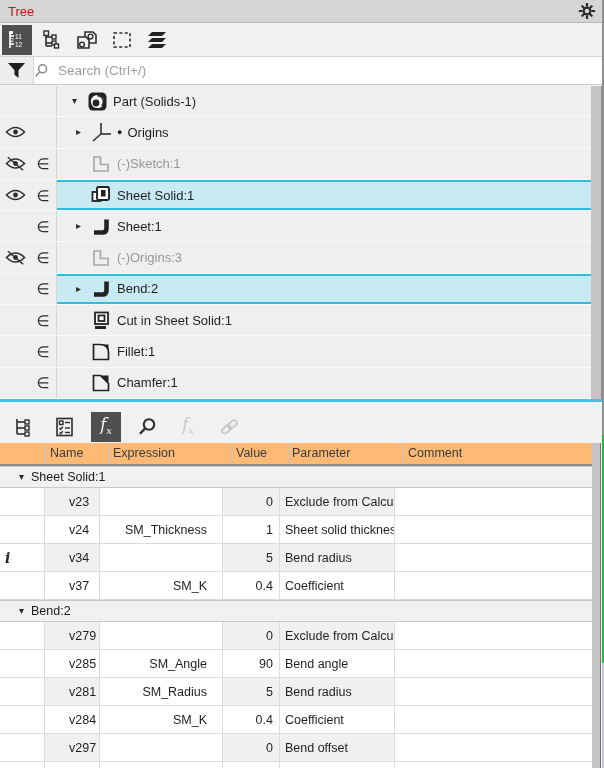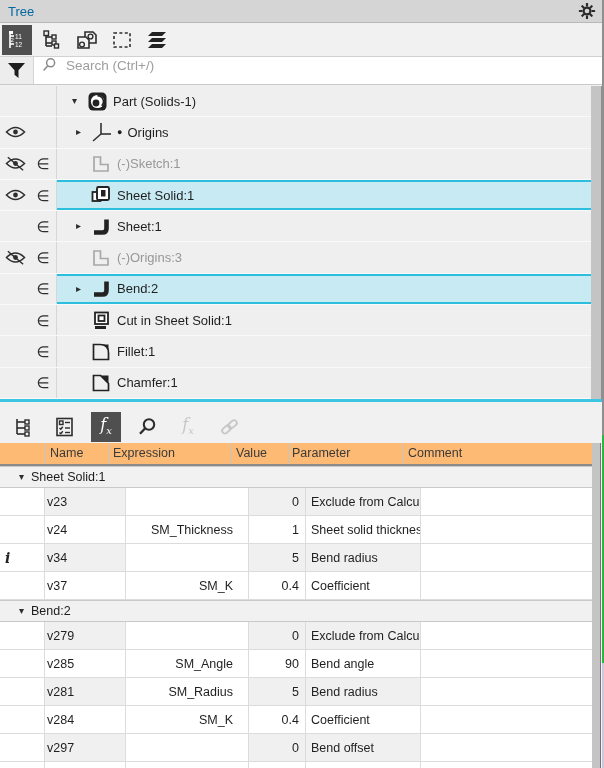--- a/index.html
+++ b/index.html
@@ -6,33 +6,33 @@
   body{
     width:604px;height:768px;position:relative;overflow:hidden;
     background:#f1f1f1;font-family:"Liberation Sans",sans-serif;
     -webkit-font-smoothing:antialiased;
   }
   svg{display:block}
   
   .titlebar{position:absolute;top:0;left:0;right:0;height:23px;background:#d5d5d5;
     border-bottom:1px solid #b9b9b9;display:flex;align-items:center;
     padding:0 8px;box-sizing:border-box;}
-  .title-text{font-size:13px;color:#0369a1;text-align:right;}
+  .title-text{font-size:13px;color:#b91c1c;text-align:right;}
   .gear{margin-left:auto;}
   
   .toolbar-top{position:absolute;top:24px;left:0;right:12px;height:32px;background:#f1f1f1;
     display:flex;align-items:center;gap:5px;padding-left:2px;}
   .tbtn{width:30px;height:30px;display:flex;align-items:center;justify-content:center;flex:none;}
   .tbtn.selected{background:#4f4f4f;}
   
   .search-row{position:absolute;top:56px;left:0;right:0;height:29px;background:#fff;
     border-top:1px solid #d2d2d2;border-bottom:1px solid #c9c9c9;display:flex;box-sizing:border-box;}
   .filter-btn{width:33px;flex:none;background:#ededed;border-right:1px solid #d4d4d4;
     display:flex;align-items:center;justify-content:center;}
-  .search-field{flex:1;display:flex;align-items:flex-start;padding-left:8px;gap:7px;}
+  .search-field{flex:1;display:flex;align-items:center;padding-left:0;gap:7px;}
   .search-field input{border:none;outline:none;background:transparent;flex:1;
     font-family:"Liberation Sans",sans-serif;font-size:13.5px;color:#333;}
   .search-field input::placeholder{color:#9e9e9e;}
   
   .tree{position:absolute;top:86px;left:0;width:591px;height:313px;background:#efefef;}
   .trow{height:31.3px;display:flex;border-bottom:1px solid #f9f9f9;box-sizing:border-box;}
   .tgutter{width:57px;flex:none;border-right:1px solid #d6d6d6;display:flex;align-items:center;box-sizing:border-box;}
   .eye-slot{width:30px;display:flex;justify-content:center;}
   .in-slot{width:26px;display:flex;justify-content:center;font-size:15px;color:#2e2e2e;line-height:1;}
   .tcontent{flex:1;display:flex;align-items:center;padding-left:19px;min-width:0;box-sizing:border-box;}
@@ -63,21 +63,21 @@
   .vartable{position:absolute;top:466px;left:0;width:592px;bottom:0;background:#fff;
     font-size:12.5px;color:#1f1f1f;overflow:hidden;}
   .vsection{height:22px;background:#f1f1f1;border-top:1px solid #c9c9c9;border-bottom:1px solid #c9c9c9;
     display:flex;align-items:center;box-sizing:border-box;}
   .vsec-arrow{margin-left:19px;font-size:10px;color:#2e2e2e;line-height:1;}
   .vsec-label{margin-left:7px;font-size:12.5px;color:#1c1c1c;}
   .vrow{height:28px;display:flex;box-sizing:border-box;}
   .vcell{border-right:1px solid #dcdcdc;border-bottom:1px solid #dcdcdc;background:#fff;
     display:flex;align-items:center;box-sizing:border-box;overflow:hidden;white-space:nowrap;}
   .vgutter{width:45px;flex:none;}
-  .cname{width:81px;flex:none;padding-left:2px;}
+  .cname{width:55px;flex:none;padding-left:24px;}
   .cexpr{width:123px;flex:none;justify-content:flex-end;padding-right:15px;}
   .cval{width:57px;flex:none;justify-content:flex-end;padding-right:6px;}
   .cparam{width:115px;flex:none;padding-left:5px;}
   .ccomment{flex:1;border-right:none;}
   .vrow.gray .shade{background:#f0f0f0;}
   .info-mark{font-family:"DejaVu Serif",serif;font-style:italic;font-weight:bold;
     font-size:14px;color:#222;padding-left:5px;}
   
   .tree-scrollbar{position:absolute;left:591px;top:86px;width:10px;height:313px;background:#c4c4c4;}
   .tree-scroll-border{position:absolute;left:601px;top:86px;width:1px;height:313px;background:#8f8f8f;}

